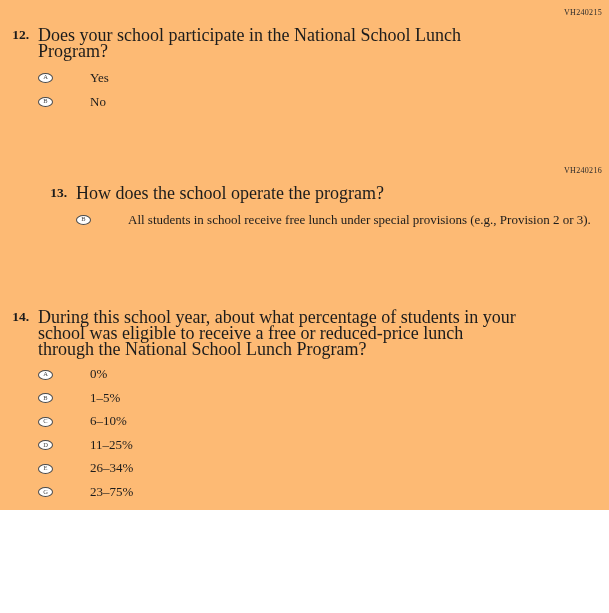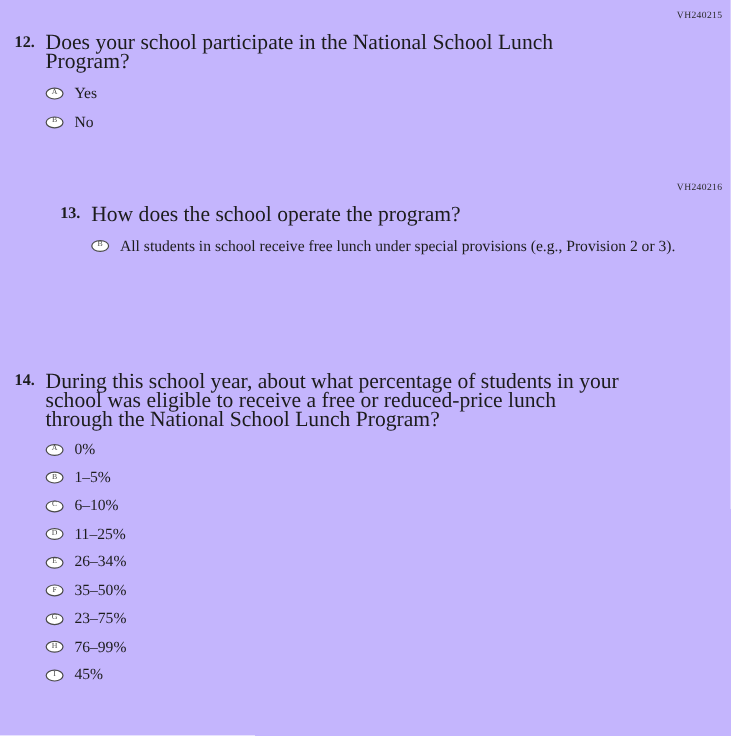--- a/index.html
+++ b/index.html
@@ -3,34 +3,34 @@
 <meta charset="utf-8">
 <style>
   html, body {
     margin: 0;
     padding: 0;
     background: #ffffff;
   }
   .page {
     position: relative;
     width: 609px;
-    height: 613px;
-    background: #c4b5fd;
+    height: 510px;
+    background: #fdba74;
     font-family: "Liberation Serif", serif;
     color: #1c1c1c;
     overflow: hidden;
   }
   .section {
     position: absolute;
     left: 0;
     right: 0;
     padding: 0 7px 0 6px;
   }
   .section-12 { top: 8px; }
-  .section-13 { top: 151px; padding-left: 44px; }
+  .section-13 { top: 166px; padding-left: 44px; }
   .section-14 { top: 309px; }
 
   .q-code {
     text-align: right;
     font-size: 8px;
     letter-spacing: 0.3px;
     color: #2a2a2a;
     line-height: 10px;
     margin-bottom: 9px;
     font-family: "Liberation Serif", serif;
@@ -54,20 +54,21 @@
     max-width: 482px;
   }
   .options {
     margin-top: 11px;
     margin-left: 32px;
   }
   .opt {
     display: flex;
     align-items: flex-start;
     margin-bottom: 9px;
+    gap: 28px;
   }
   .opt-multiline {
     margin-bottom: 6px;
   }
   .oval {
     flex: 0 0 15px;
     width: 15px;
     height: 10px;
     border: 1px solid #4a4a4a;
     border-radius: 50%;
@@ -149,24 +150,20 @@
       </div>
       <div class="opt">
         <span class="oval">D</span>
         <span class="opt-label">11–25%</span>
       </div>
       <div class="opt">
         <span class="oval">E</span>
         <span class="opt-label">26–34%</span>
       </div>
       <div class="opt">
-        <span class="oval">F</span>
-        <span class="opt-label">35–50%</span>
-      </div>
-      <div class="opt">
         <span class="oval">G</span>
         <span class="opt-label">23–75%</span>
       </div>
       <div class="opt">
         <span class="oval">H</span>
         <span class="opt-label">76–99%</span>
       </div>
       <div class="opt">
         <span class="oval">I</span>
         <span class="opt-label">45%</span>

